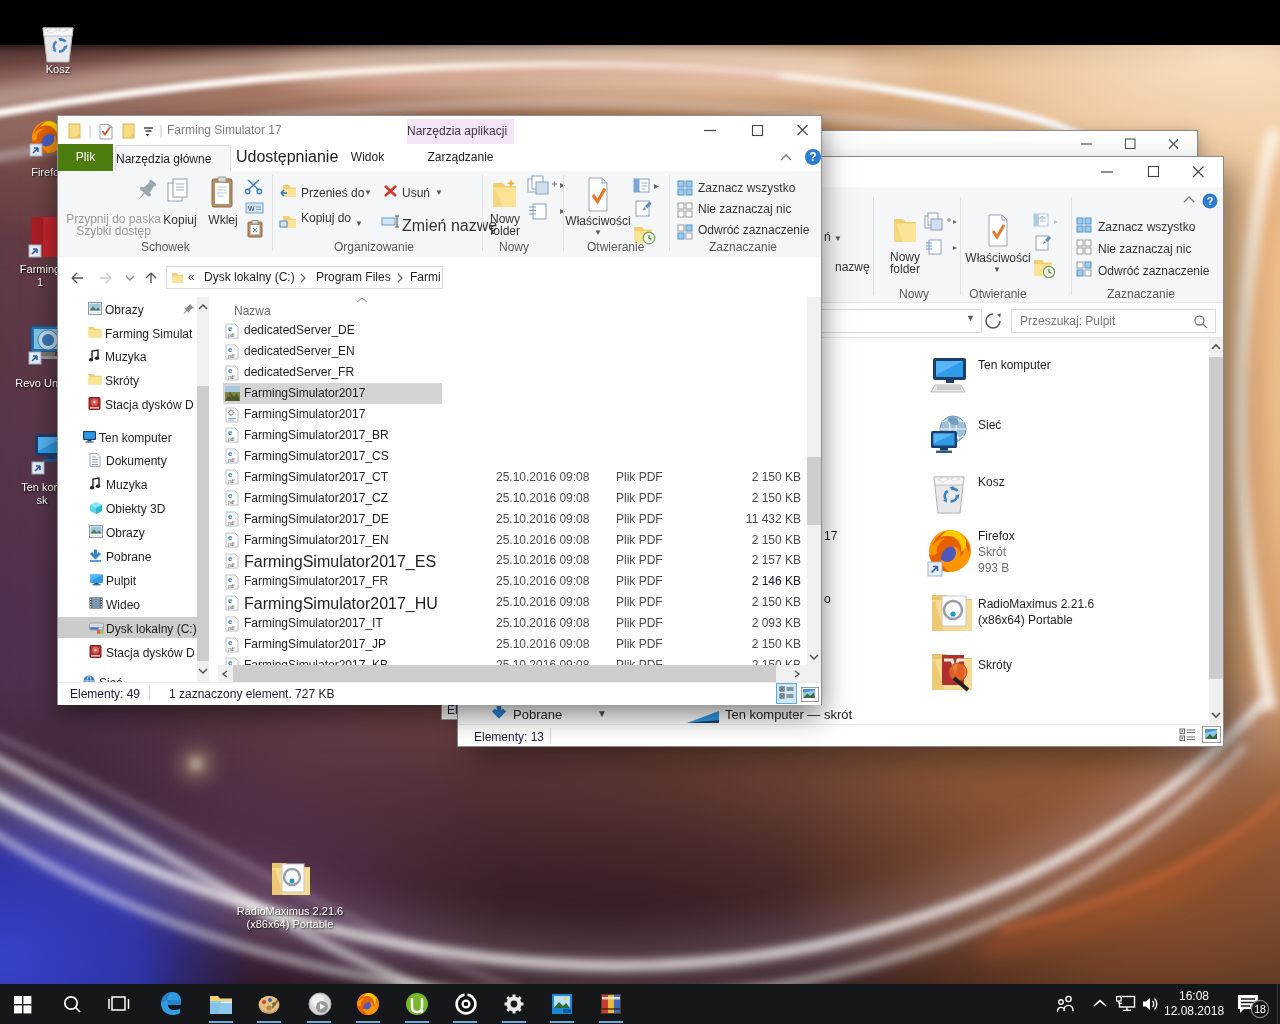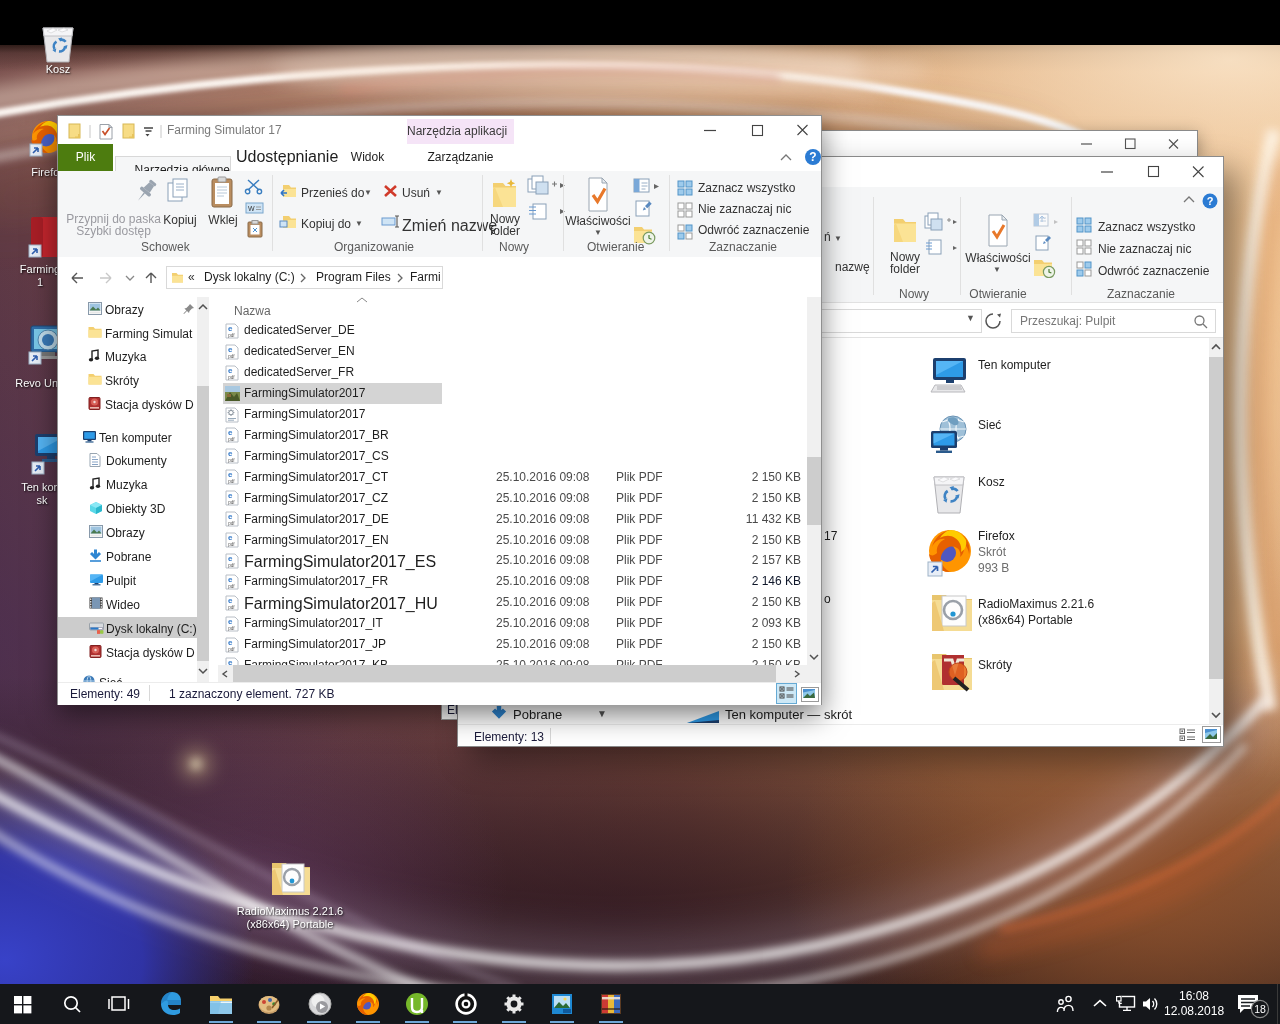--- a/index.html
+++ b/index.html
@@ -404,21 +404,21 @@
     <svg class="ab" style="left:637px;top:0" width="128" height="28" viewBox="0 0 128 28">
       <path d="M9 14.5 l12 0" stroke="#444" stroke-width="1.2"></path>
       <rect x="57.5" y="9.5" width="10" height="10" fill="none" stroke="#444" stroke-width="1.1"></rect>
       <path d="M102.5 9 l10 10 m0 -10 l-10 10" stroke="#444" stroke-width="1.1"></path>
     </svg>
 
     <div class="ab" style="left:349px;top:3px;width:107px;height:25px;background:#f5e4f7;color:#3b3b3b;font-size:12px;text-align:left;line-height:25px">Narzędzia aplikacji</div>
 
     <div class="ab" style="left:0;top:28px;width:763px;height:27px;background:#fff;border-bottom:1px solid #d8d8d8">
       <div class="ab" style="left:0;top:0;width:55px;height:27px;background:#4d7c0f;color:#fff;font-size:12px;text-align:center;line-height:26px">Plik</div>
-      <div class="ab" style="left:57px;top:12px;width:116px;height:27px;background:#f5f6f7;border:1px solid #d8d8d8;border-bottom:none;box-sizing:border-box;color:#1e1e1e;font-size:12px;text-align:right;line-height:26px">Narzędzia główne</div>
+      <div class="ab" style="left:57px;top:1px;width:116px;height:27px;background:#f5f6f7;border:1px solid #d8d8d8;border-bottom:none;box-sizing:border-box;color:#1e1e1e;font-size:12px;text-align:left;line-height:26px">Narzędzia główne</div>
       <div class="ab" style="left:178px;top:0;width:95px;height:27px;color:#1e1e1e;font-size:16px;text-align:center;line-height:26px">Udostępnianie</div>
       <div class="ab" style="left:281px;top:0;width:57px;height:27px;color:#1e1e1e;font-size:12px;text-align:center;line-height:26px">Widok</div>
       <div class="ab" style="left:349px;top:0;width:107px;height:27px;color:#1e1e1e;font-size:12px;text-align:center;line-height:26px">Zarządzanie</div>
       <svg class="ab" style="left:720px;top:9px" width="16" height="10" viewBox="0 0 16 10">
           <path d="M3 7 l5 -5 l5 5" fill="none" stroke="#777" stroke-width="1.3"></path>
         </svg>
       <svg class="ab" style="left:746px;top:4px" width="18" height="18" viewBox="0 0 18 18">
           <circle cx="9" cy="9" r="8" fill="#2b7bd3"></circle>
           <text x="9" y="13" font-size="12" font-weight="bold" fill="#fff" text-anchor="middle" font-family="Liberation Sans">?</text>
         </svg>
@@ -475,21 +475,21 @@
           <path d="M4 5 L17 5 L17 13 L4 13 Z" fill="#fbe395"></path>
           <path d="M8 9 l-6 0 m0 0 l3 -3 m-3 3 l3 3" stroke="#2e75c8" stroke-width="1.6" fill="none"></path>
         </svg>
       <div class="ab" style="left:243px;top:15px;font-size:12px;color:#333">Przenieś do</div>
       <div class="ab" style="left:306px;top:17px;font-size:8px;color:#555">▼</div>
       <svg class="ab" style="left:221px;top:44px" width="18" height="14" viewBox="0 0 18 14">
           <path d="M4 1 L10 1 L12 3.5 L17 3.5 L17 13 L4 13 Z" fill="#f3cf70"></path>
           <path d="M4 5 L17 5 L17 13 L4 13 Z" fill="#fbe395"></path>
           <rect x="1" y="6" width="7" height="6" fill="#cfe4f5" stroke="#5a8ac0"></rect>
         </svg>
-      <div class="ab" style="left:243px;top:46px;font-size:12px;color:#333">Kopiuj do</div>
+      <div class="ab" style="left:243px;top:40px;font-size:12px;color:#333">Kopiuj do</div>
       <div class="ab" style="left:297px;top:48px;font-size:8px;color:#555">▼</div>
       <svg class="ab" style="left:325px;top:13px" width="15" height="14" viewBox="0 0 15 14">
           <path d="M2 2 L13 12 M13 2 L2 12" stroke="#d03a2a" stroke-width="2.6"></path>
         </svg>
       <div class="ab" style="left:344px;top:15px;font-size:12px;color:#333">Usuń</div>
       <div class="ab" style="left:377px;top:17px;font-size:8px;color:#555">▼</div>
       <svg class="ab" style="left:323px;top:43px" width="19" height="15" viewBox="0 0 19 15">
           <rect x="1" y="4" width="13" height="7" fill="#cfe4f5" stroke="#6a9ad0"></rect>
           <path d="M16 2 l0 11 m-2 -11 l4 0 m-4 11 l4 0" stroke="#555" stroke-width="1.1" fill="none"></path>
         </svg>

